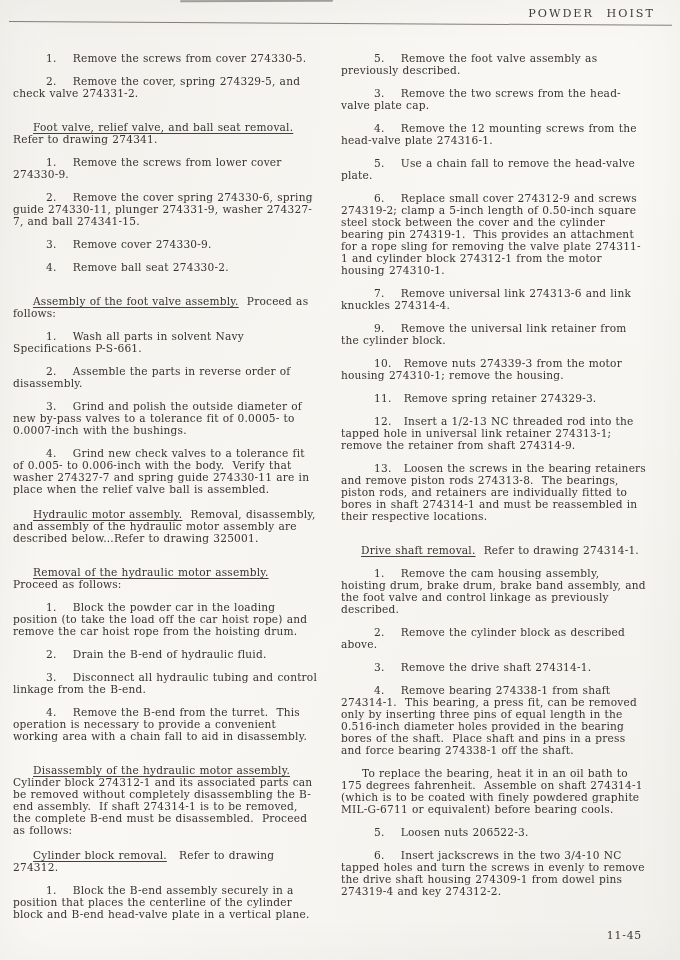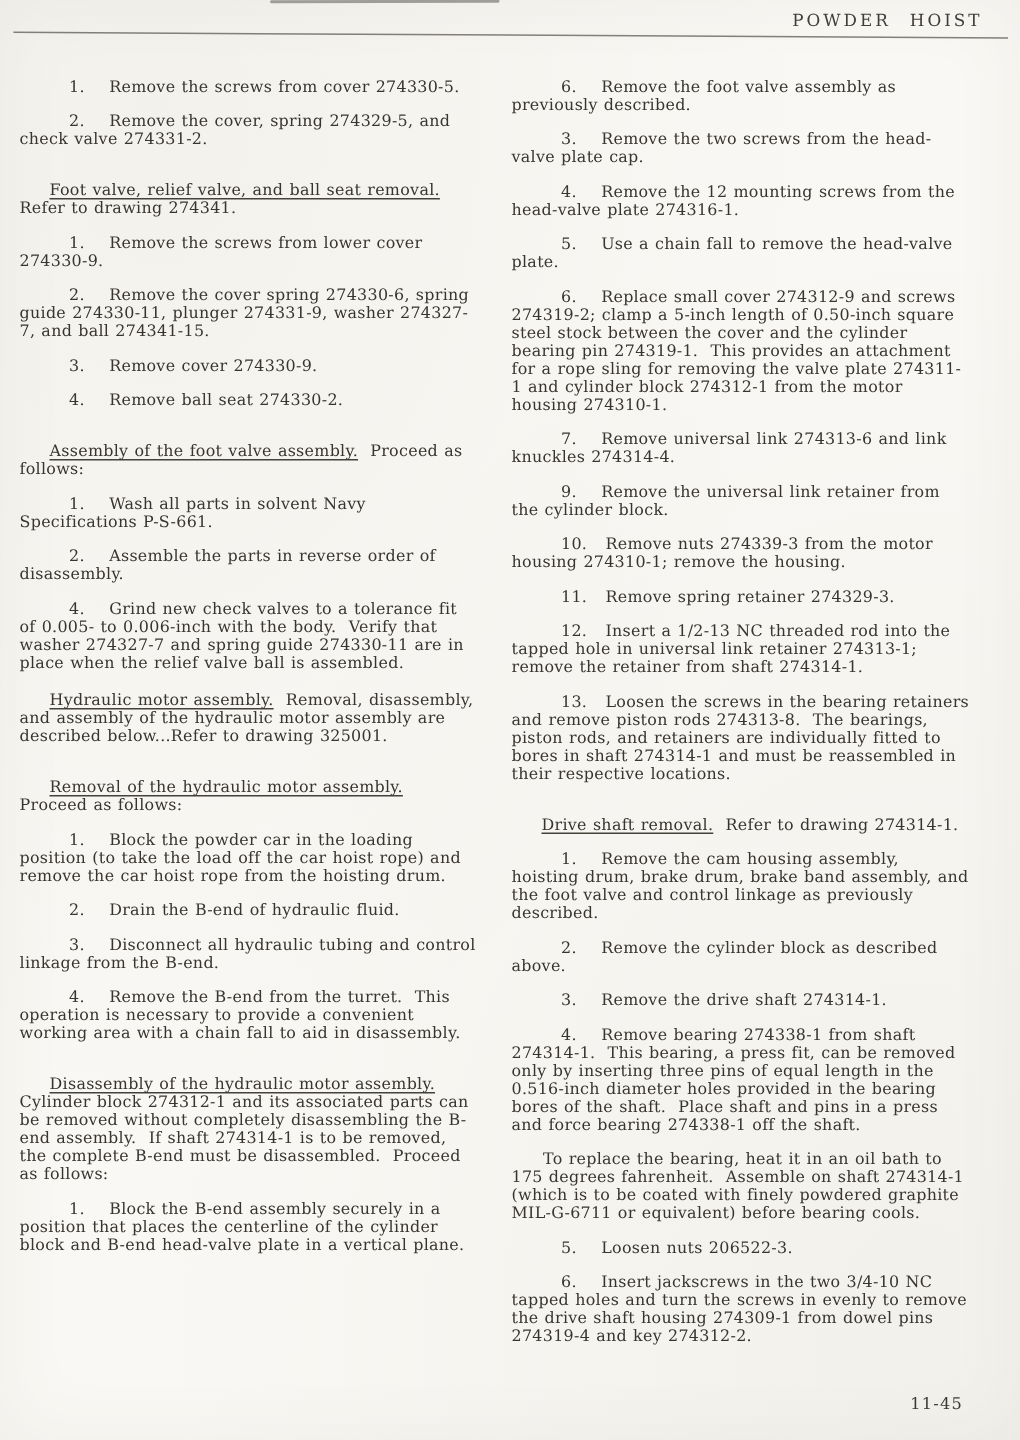--- a/index.html
+++ b/index.html
@@ -92,41 +92,43 @@
         <p class="block item">1.    Remove the screws from cover 274330-5.</p>
         <p class="block item">2.    Remove the cover, spring 274329-5, and check valve 274331-2.</p>
         <p class="block heading"><span class="u">Foot valve, relief valve, and ball seat removal.</span>  Refer to drawing 274341.</p>
         <p class="block item">1.    Remove the screws from lower cover 274330-9.</p>
         <p class="block item">2.    Remove the cover spring 274330-6, spring guide 274330-11, plunger 274331-9, washer 274327-7, and ball 274341-15.</p>
         <p class="block item">3.    Remove cover 274330-9.</p>
         <p class="block item">4.    Remove ball seat 274330-2.</p>
         <p class="block heading"><span class="u">Assembly of the foot valve assembly.</span>  Proceed as follows:</p>
         <p class="block item">1.    Wash all parts in solvent Navy Specifications P-S-661.</p>
         <p class="block item">2.    Assemble the parts in reverse order of disassembly.</p>
+        <p class="block item">3.    Grind and polish the outside diameter of new by-pass valves to a tolerance fit of 0.0005- to 0.0007-inch with the bushings.</p>
         <p class="block item">4.    Grind new check valves to a tolerance fit of 0.005- to 0.006-inch with the body.  Verify that washer 274327-7 and spring guide 274330-11 are in place when the relief valve ball is assembled.</p>
         <p class="block heading gap-small"><span class="u">Hydraulic motor assembly.</span>  Removal, disassembly, and assembly of the hydraulic motor assembly are described below...Refer to drawing 325001.</p>
         <p class="block heading"><span class="u">Removal of the hydraulic motor assembly.</span>  Proceed as follows:</p>
         <p class="block item">1.    Block the powder car in the loading position (to take the load off the car hoist rope) and remove the car hoist rope from the hoisting drum.</p>
         <p class="block item">2.    Drain the B-end of hydraulic fluid.</p>
         <p class="block item">3.    Disconnect all hydraulic tubing and control linkage from the B-end.</p>
         <p class="block item">4.    Remove the B-end from the turret.  This operation is necessary to provide a convenient working area with a chain fall to aid in disassembly.</p>
         <p class="block heading"><span class="u">Disassembly of the hydraulic motor assembly.</span>  Cylinder block 274312-1 and its associated parts can be removed without completely disassembling the B-end assembly.  If shaft 274314-1 is to be removed, the complete B-end must be disassembled.  Proceed as follows:</p>
+        <p class="block heading gap-small"><span class="u">Cylinder block removal.</span>   Refer to drawing 274312.</p>
         <p class="block item">1.    Block the B-end assembly securely in a position that places the centerline of the cylinder block and B-end head-valve plate in a vertical plane.</p>
       </div>
     <div class="col">
-        <p class="block item">6.    Remove the foot valve assembly as previously described.</p>
+        <p class="block item">5.    Remove the foot valve assembly as previously described.</p>
         <p class="block item">3.    Remove the two screws from the head-valve plate cap.</p>
         <p class="block item">4.    Remove the 12 mounting screws from the head-valve plate 274316-1.</p>
         <p class="block item">5.    Use a chain fall to remove the head-valve plate.</p>
         <p class="block item">6.    Replace small cover 274312-9 and screws 274319-2; clamp a 5-inch length of 0.50-inch square steel stock between the cover and the cylinder bearing pin 274319-1.  This provides an attachment for a rope sling for removing the valve plate 274311-1 and cylinder block 274312-1 from the motor housing 274310-1.</p>
         <p class="block item">7.    Remove universal link 274313-6 and link knuckles 274314-4.</p>
         <p class="block item">9.    Remove the universal link retainer from the cylinder block.</p>
         <p class="block item">10.   Remove nuts 274339-3 from the motor housing 274310-1; remove the housing.</p>
         <p class="block item">11.   Remove spring retainer 274329-3.</p>
-        <p class="block item">12.   Insert a 1/2-13 NC threaded rod into the tapped hole in universal link retainer 274313-1; remove the retainer from shaft 274314-1.</p>
+        <p class="block item">12.   Insert a 1/2-13 NC threaded rod into the tapped hole in universal link retainer 274313-1; remove the retainer from shaft 274314-9.</p>
         <p class="block item">13.   Loosen the screws in the bearing retainers and remove piston rods 274313-8.  The bearings, piston rods, and retainers are individually fitted to bores in shaft 274314-1 and must be reassembled in their respective locations.</p>
         <p class="block heading"><span class="u">Drive shaft removal.</span>  Refer to drawing 274314-1.</p>
         <p class="block item">1.    Remove the cam housing assembly, hoisting drum, brake drum, brake band assembly, and the foot valve and control linkage as previously described.</p>
         <p class="block item">2.    Remove the cylinder block as described above.</p>
         <p class="block item">3.    Remove the drive shaft 274314-1.</p>
         <p class="block item">4.    Remove bearing 274338-1 from shaft 274314-1.  This bearing, a press fit, can be removed only by inserting three pins of equal length in the 0.516-inch diameter holes provided in the bearing bores of the shaft.  Place shaft and pins in a press and force bearing 274338-1 off the shaft.</p>
         <p class="block para">To replace the bearing, heat it in an oil bath to 175 degrees fahrenheit.  Assemble on shaft 274314-1 (which is to be coated with finely powdered graphite MIL-G-6711 or equivalent) before bearing cools.</p>
         <p class="block item">5.    Loosen nuts 206522-3.</p>
         <p class="block item">6.    Insert jackscrews in the two 3/4-10 NC tapped holes and turn the screws in evenly to remove the drive shaft housing 274309-1 from dowel pins 274319-4 and key 274312-2.</p>
       </div>

